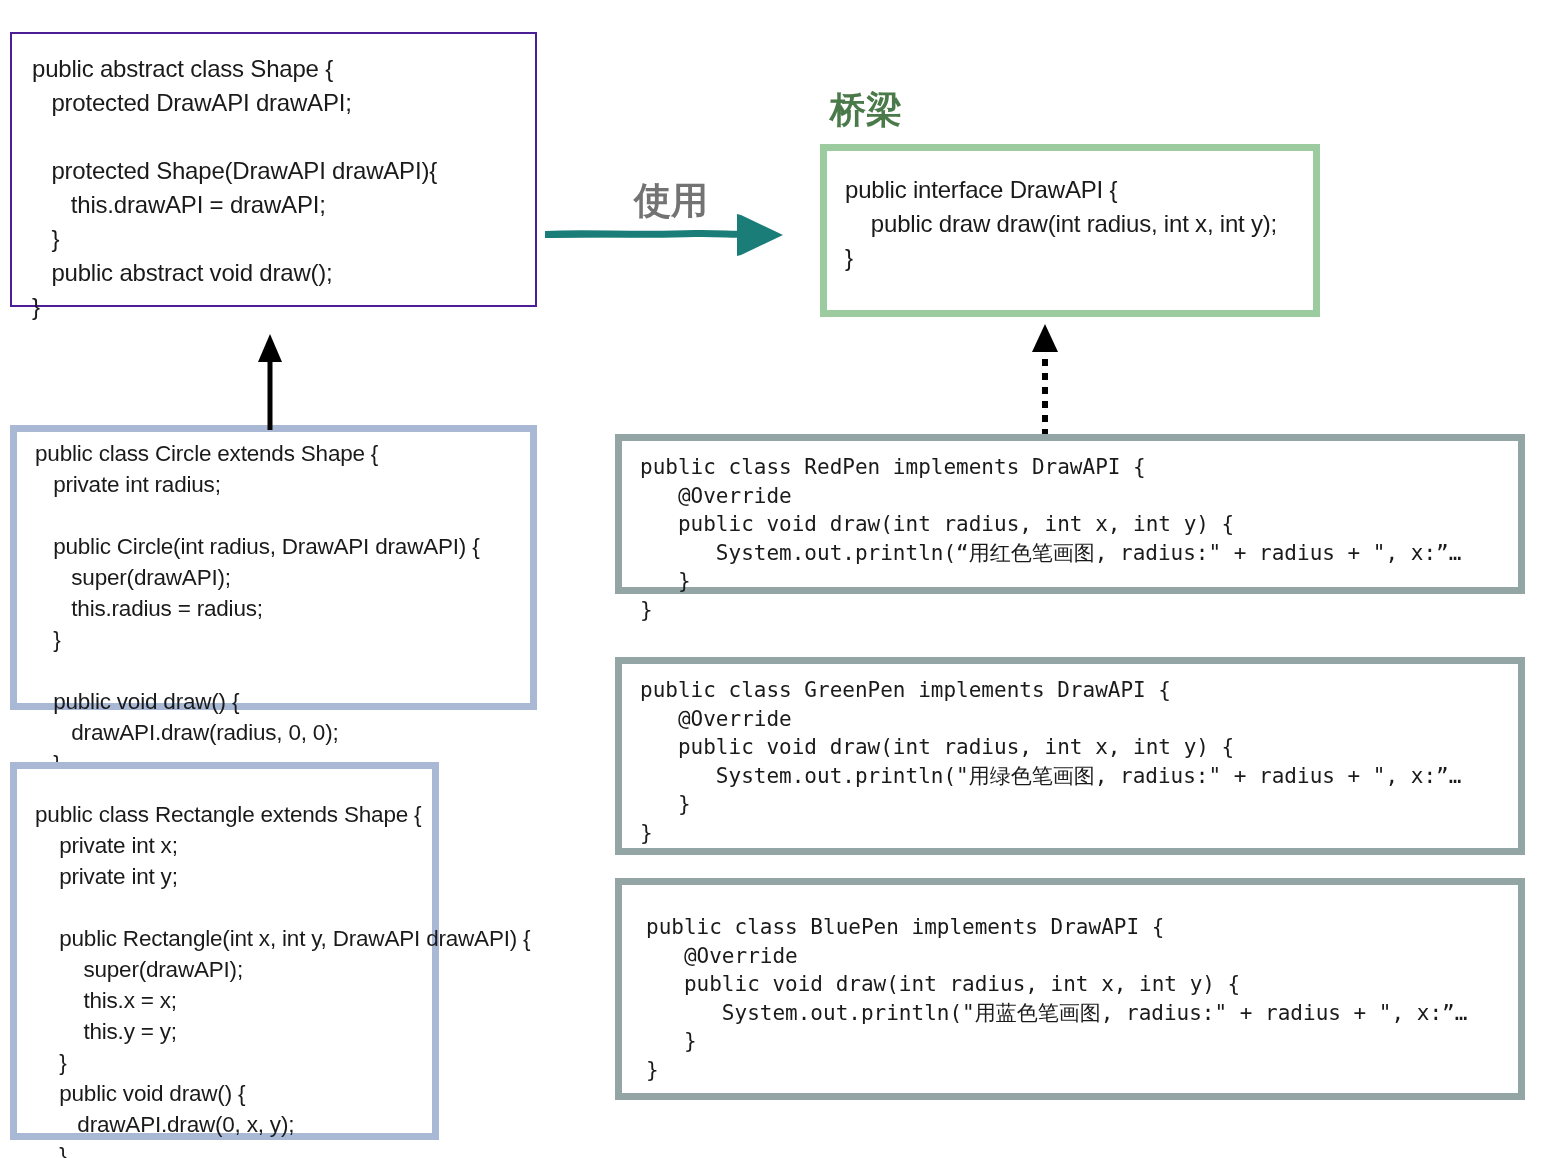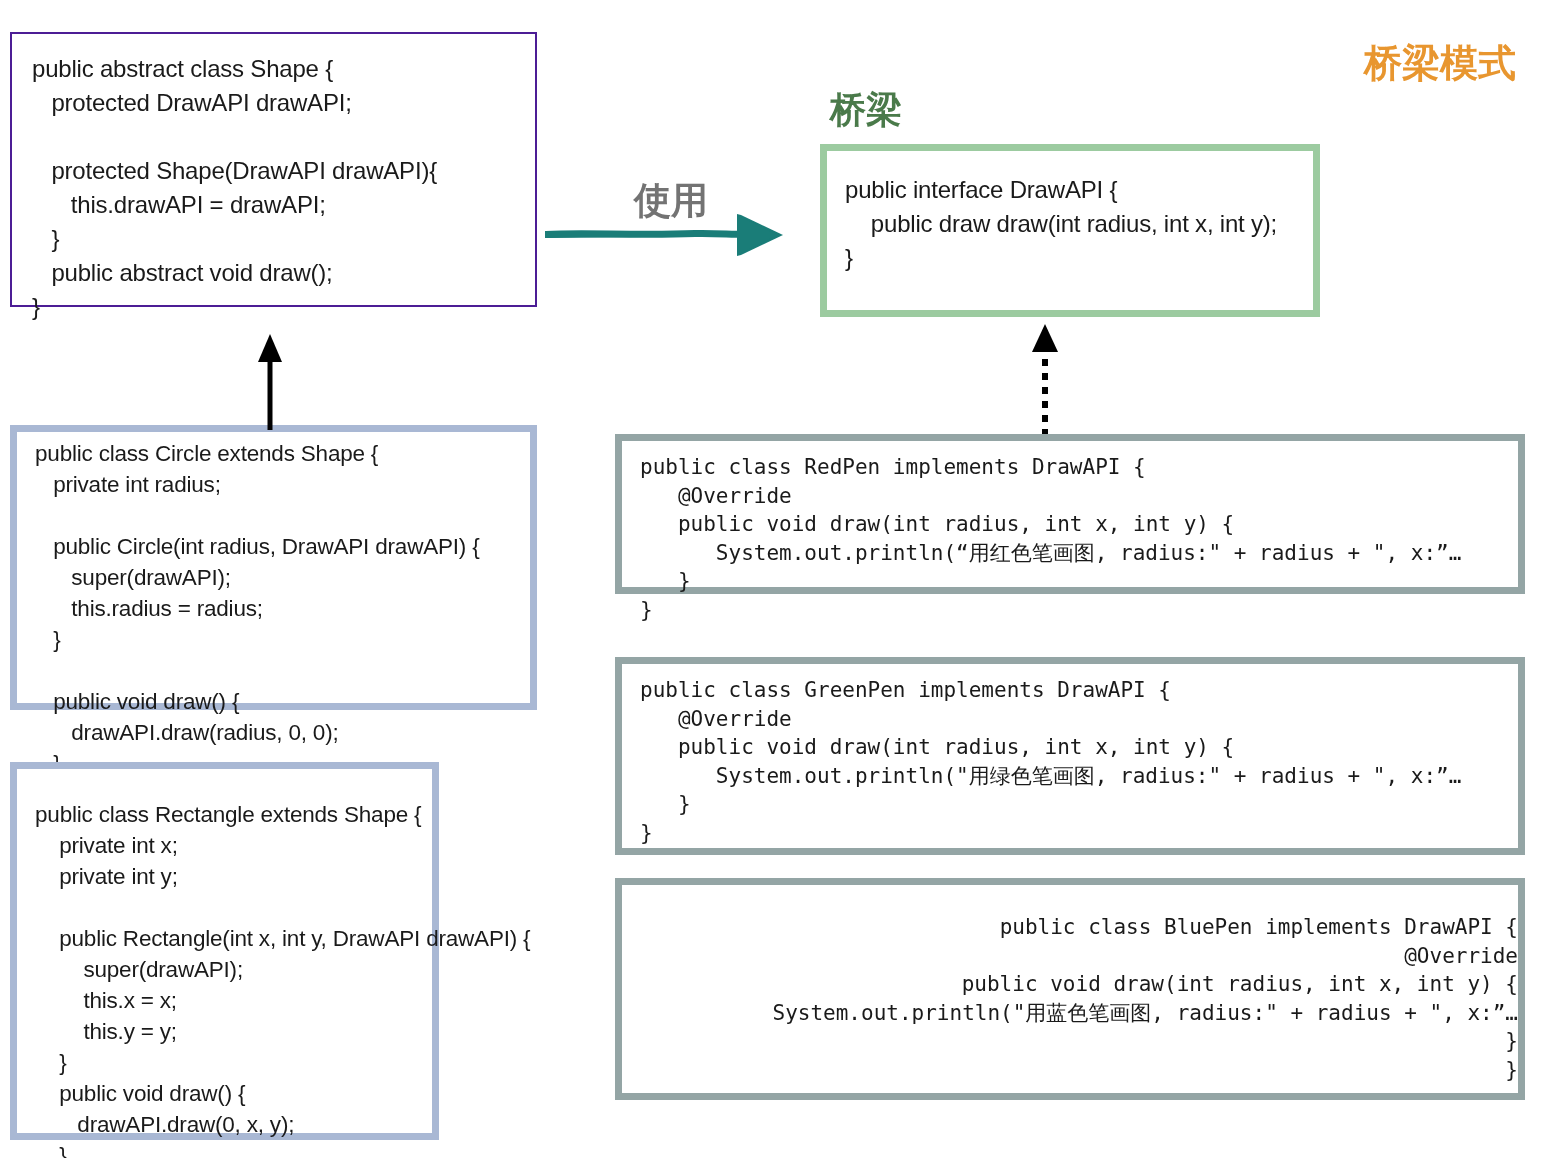--- a/index.html
+++ b/index.html
@@ -86,21 +86,20 @@
     left: 615px; top: 657px;
     width: 910px; height: 198px;
     border: 7px solid #94a5a5;
   }
   #box-greenpen pre { padding: 12px 18px 0 18px; }
 
   #box-bluepen {
     left: 615px; top: 878px;
     width: 910px; height: 222px;
     border: 7px solid #94a5a5;
-    text-align: right;
   }
   #box-bluepen pre { padding: 28px 0 0 24px; }
 
   
   .label {
     position: absolute;
     white-space: nowrap;
     font-family: "DejaVu Sans", "Liberation Sans", sans-serif;
   }
   #title-pattern {
@@ -126,21 +125,20 @@
   .connector { position: absolute; }
   #arrow-use      { left: 545px; top: 208px;  width: 265px; height: 60px; }
   #arrow-inherit  { left: 240px; top: 332px;  width: 60px;  height: 98px; }
   #arrow-realize  { left: 1015px; top: 320px; width: 60px;  height: 116px; }
 </style>
 </head>
 <body>
 
 <div id="canvas">
 
-  <div class="label" id="title-pattern">桥梁模式</div>
 
   <div class="box code-sans" id="box-shape">
     <pre>public abstract class Shape {
    protected DrawAPI drawAPI;
 
    protected Shape(DrawAPI drawAPI){
       this.drawAPI = drawAPI;
    }
    public abstract void draw();
 }</pre>

